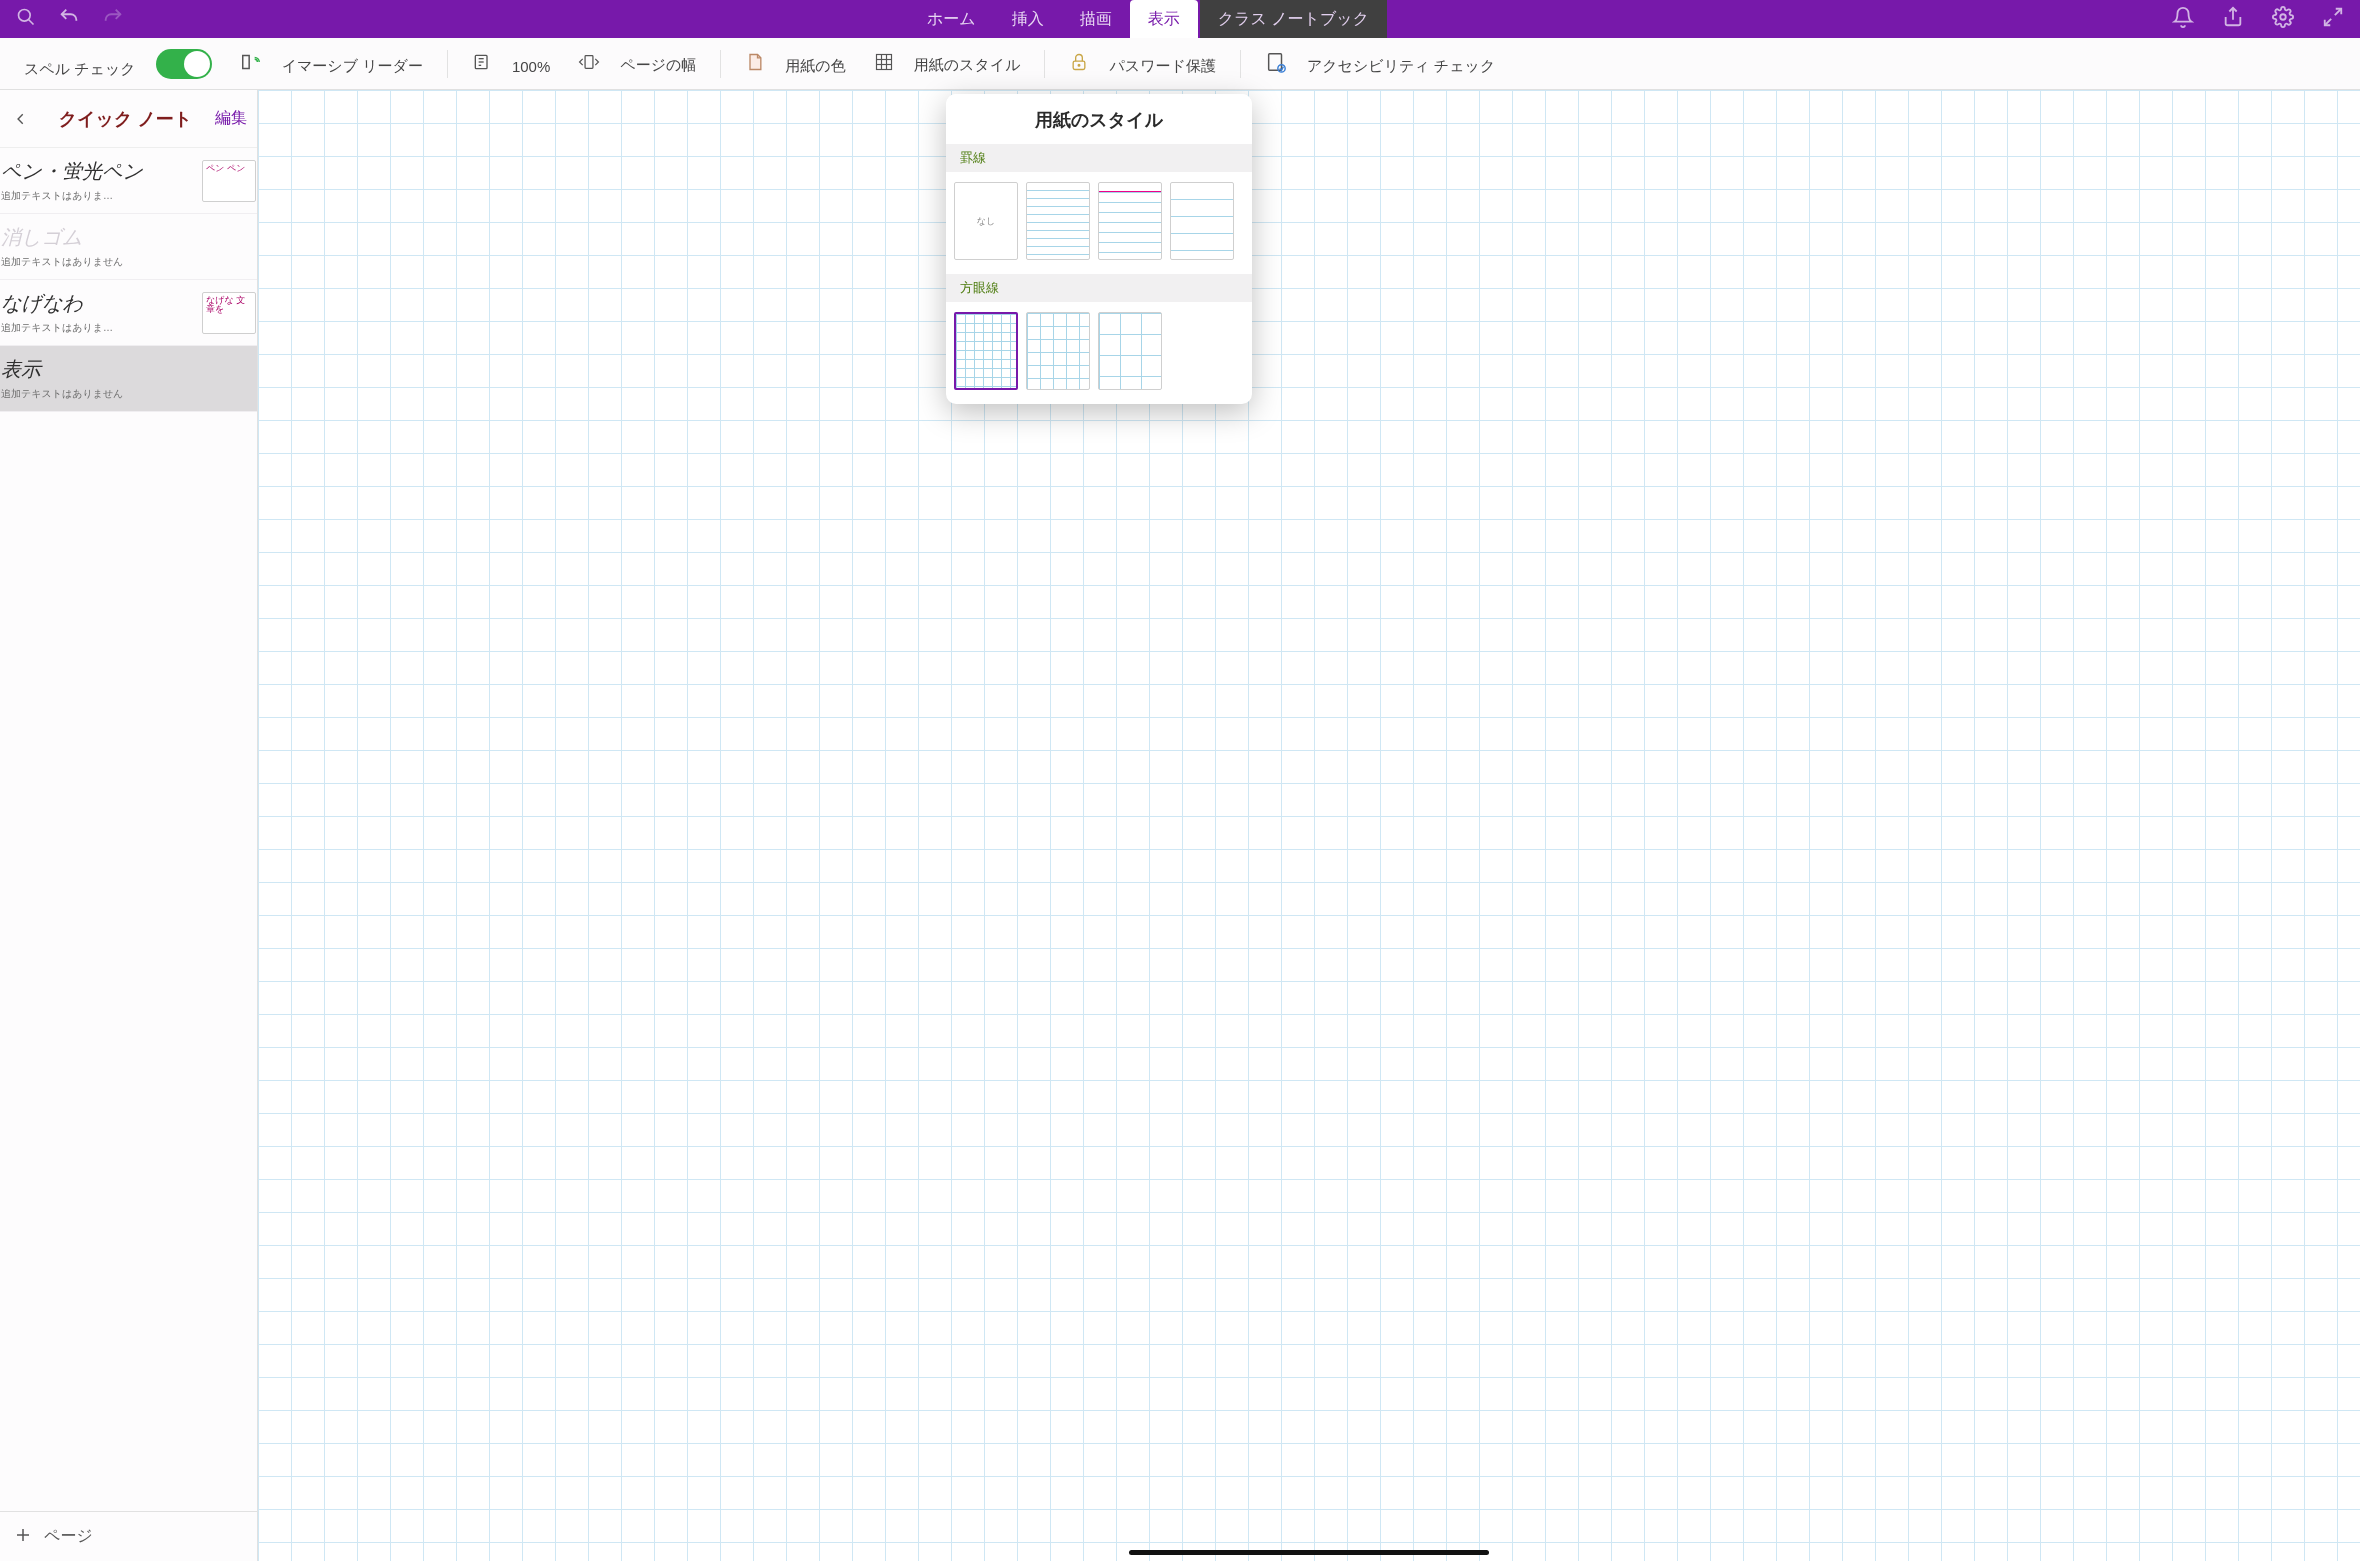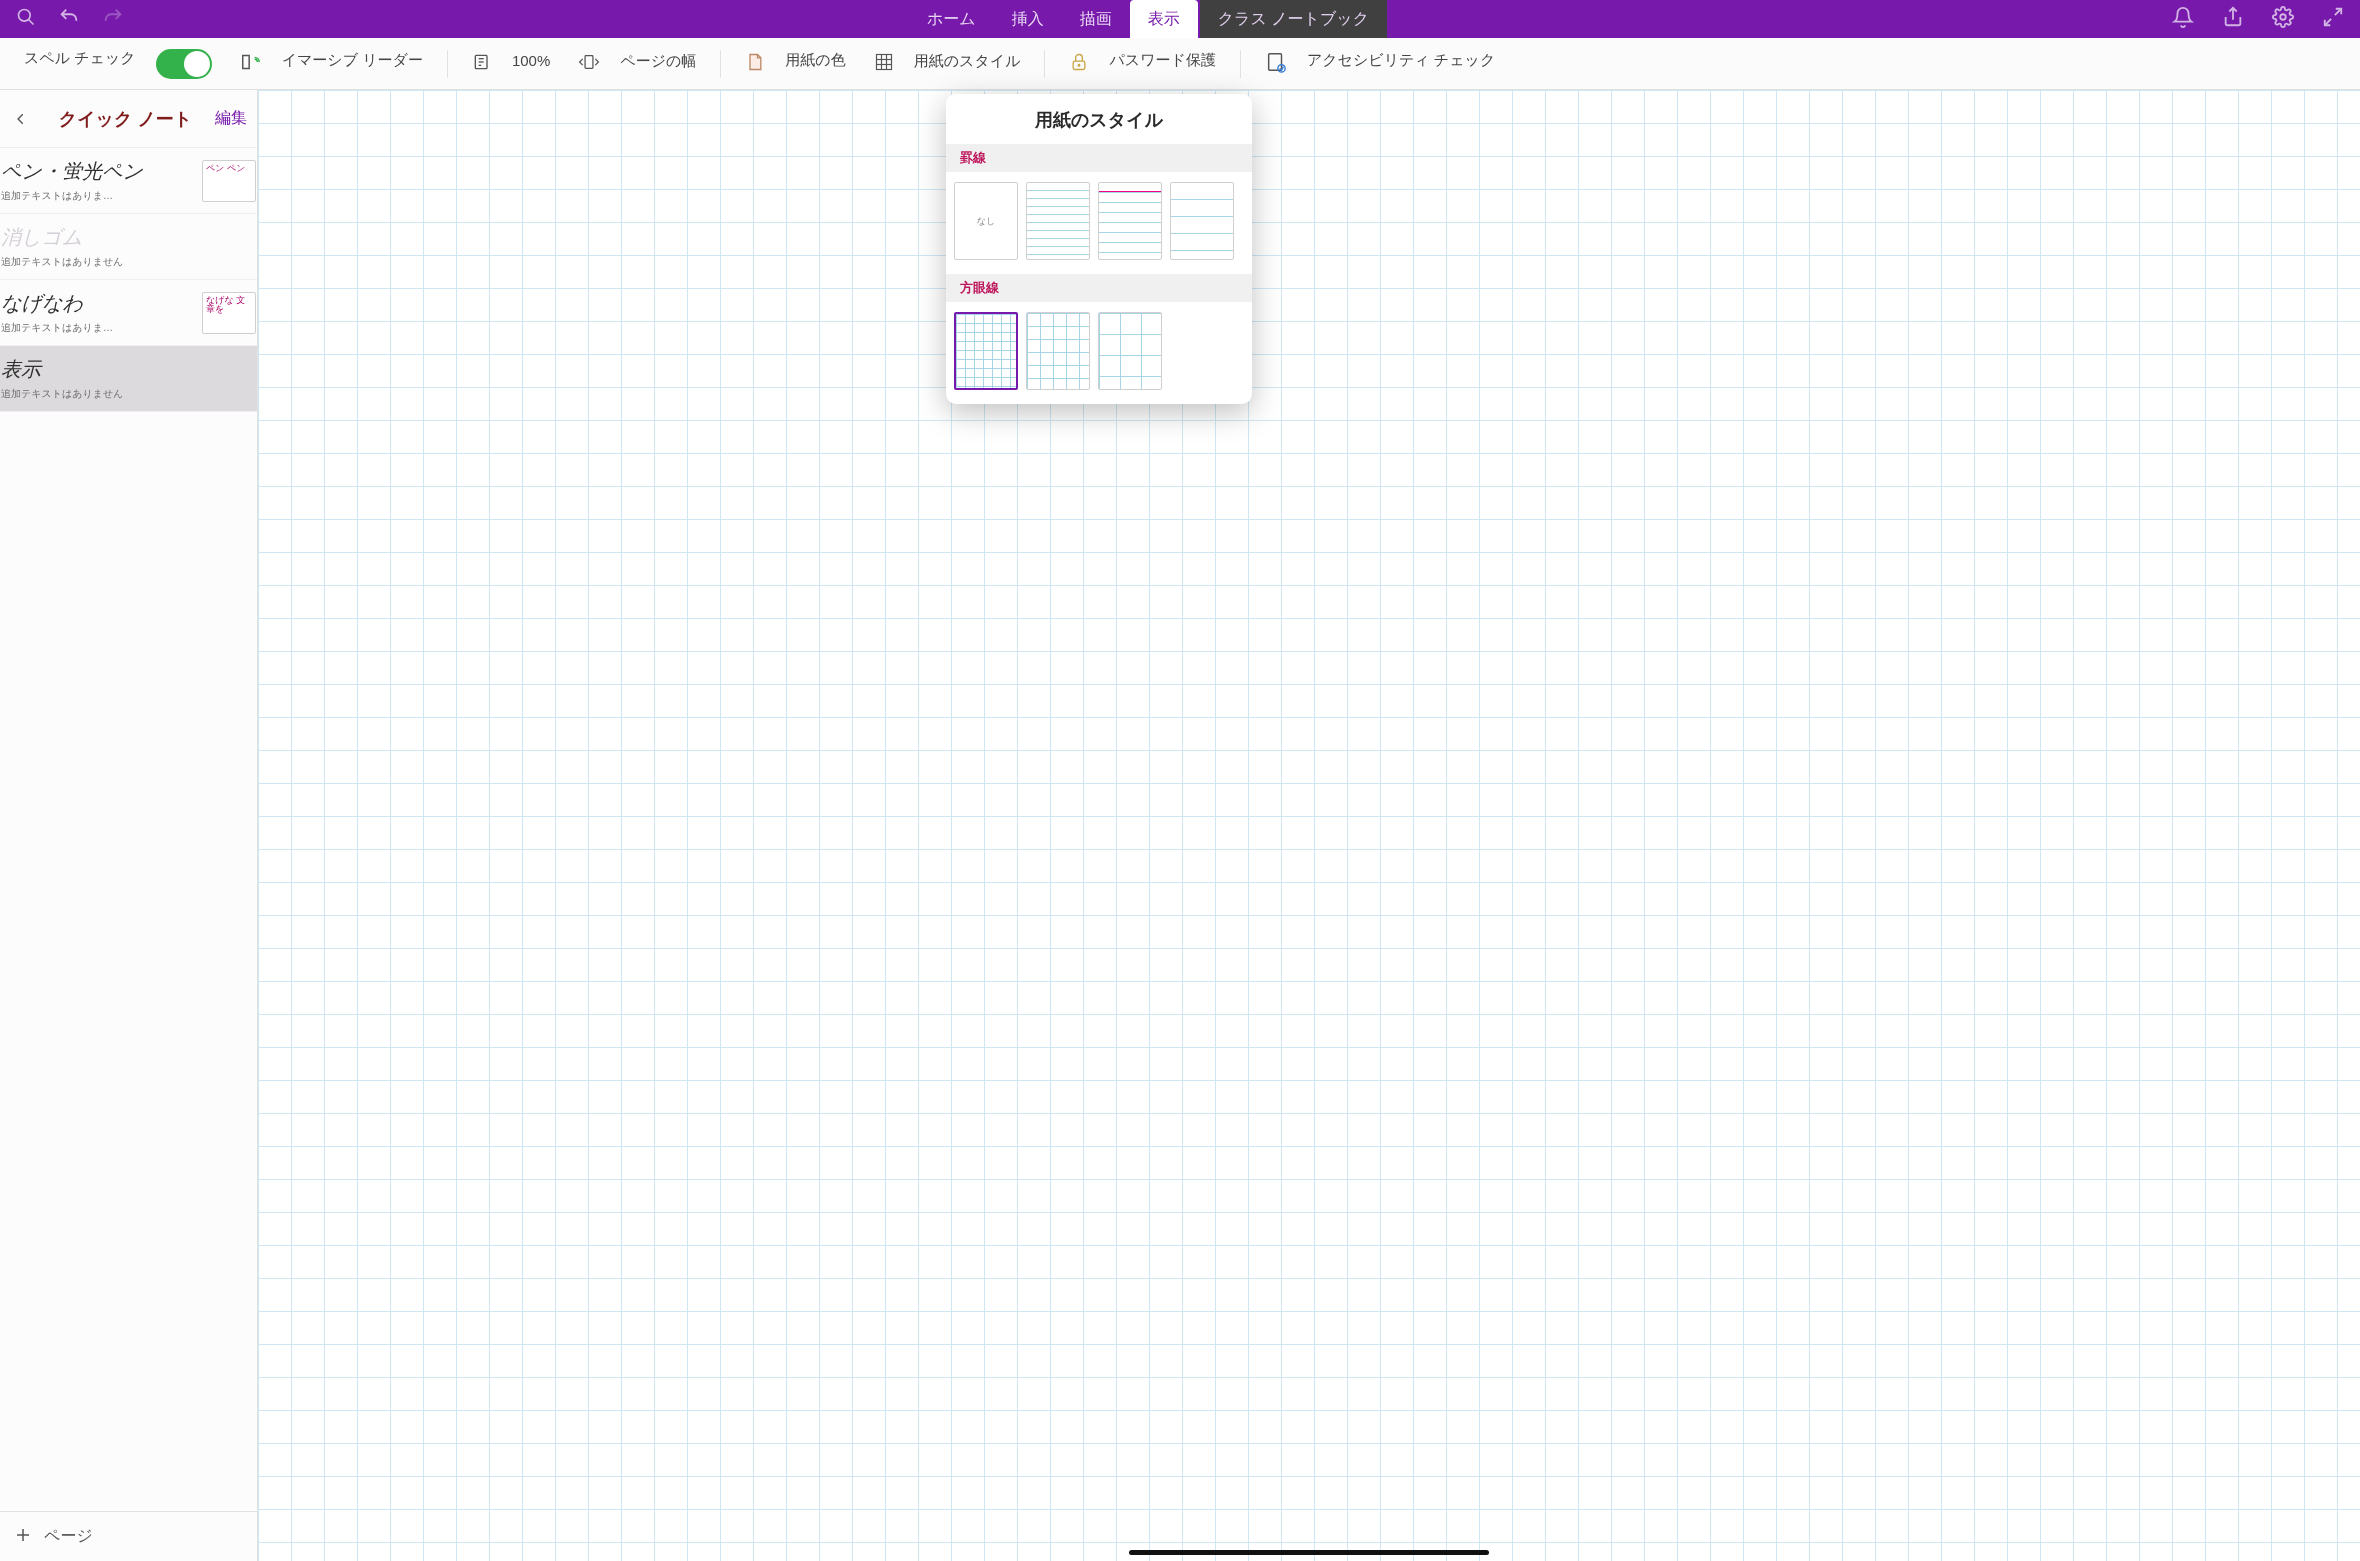--- a/index.html
+++ b/index.html
@@ -11,21 +11,21 @@
     .topbar-left { display: flex; align-items: center; gap: 22px; padding-left: 16px; }
     .topbar-tabs { display: flex; align-items: stretch; height: 100%; margin: 0 auto; }
     .topbar-tab { padding: 16px 18px; display: flex; align-items: center; font-size: 16px; color: #e8d7f3; cursor: pointer; }
     .topbar-tab.active { background: #fff; color: #7719aa; font-weight: 500; border-radius: 4px 4px 0 0; }
     .topbar-tab.special { background: #404040; color: #e3d0ef; margin-left: 2px; }
     .topbar-right { display: flex; align-items: center; gap: 28px; padding-right: 16px; }
     .topbar svg { stroke: #d2b5e4; }
 
     
     .ribbon { height: 52px; background: #fcfbfc; border-bottom: 1px solid #e0e0e0; display: flex; align-items: center; padding: 0 14px; gap: 8px; font-size: 15px; color: #454545; }
-    .ribbon-item { display: flex; align-items: flex-start; gap: 20px; padding: 6px 10px; cursor: pointer; }
+    .ribbon-item { display: flex; align-items: flex-end; gap: 20px; padding: 6px 10px; cursor: pointer; }
     .ribbon-sep { width: 1px; height: 28px; background: #e2e2e2; margin: 0 6px; }
     .toggle { width: 56px; height: 30px; background: #33b14a; border-radius: 15px; position: relative; cursor: pointer; }
     .toggle::after { content: ""; position: absolute; right: 2px; top: 2px; width: 26px; height: 26px; background: #fff; border-radius: 50%; }
 
     
     .content { flex: 1; display: flex; min-height: 0; }
     .sidebar { width: 258px; background: #fdfcfd; border-right: 1px solid #e1e1e1; display: flex; flex-direction: column; }
     .sidebar-header { height: 58px; display: flex; align-items: center; padding: 0 10px 0 6px; border-bottom: 1px solid #eee; }
     .sidebar-header .title { flex: 1; text-align: center; font-size: 18px; font-weight: 600; color: #7f1d1d; }
     .sidebar-header .edit { font-size: 16px; color: #7719aa; cursor: pointer; }
@@ -40,21 +40,21 @@
     .note-thumb { width: 54px; height: 42px; border: 1px solid #cfcfcf; border-radius: 2px; background: #fff; font-size: 9px; color: #a06; padding: 3px; overflow: hidden; line-height: 1.1; }
 
     .sidebar-footer { height: 50px; border-top: 1px solid #e1e1e1; display: flex; align-items: center; padding: 0 14px; gap: 12px; color: #555; font-size: 16px; cursor: pointer; }
 
     .canvas { flex: 1; position: relative; background-color: #fff; background-image: linear-gradient(#cfe7f4 1px, transparent 1px), linear-gradient(90deg, #cfe7f4 1px, transparent 1px); background-size: 33px 33px; }
 
     
     .popover { position: absolute; left: 688px; top: 4px; width: 306px; background: #fff; border-radius: 10px; box-shadow: 0 8px 30px rgba(0,0,0,0.25); overflow: hidden; }
     .popover::before { content: ""; position: absolute; top: -9px; left: 148px; width: 18px; height: 18px; background: #fff; transform: rotate(45deg); }
     .popover-title { position: relative; text-align: center; font-size: 18px; font-weight: 600; padding: 14px 0 12px; color: #2b2b2b; background:#fff; }
-    .popover-section-label { background: #f1f0f1; padding: 5px 14px; font-size: 13px; color: #be185d; font-weight: bold; }
+    .popover-section-label { background: #f1f0f1; padding: 5px 14px; font-size: 13px; color: #4d7c0f; }
     .popover-grid { display: flex; gap: 8px; padding: 10px 8px 14px; flex-wrap: wrap; }
     .swatch { width: 64px; height: 78px; border: 1px solid #cfcfcf; border-radius: 2px; background: #fff; cursor: pointer; position: relative; overflow: hidden; display:flex; align-items:center; justify-content:center; }
     .swatch.selected { border: 2px solid #7719aa; }
     .swatch .none-label { font-size: 9px; color: #888; }
     .swatch.lines-narrow { background-image: repeating-linear-gradient(#fff, #fff 7px, #a7d5e8 7px, #a7d5e8 8px); }
     .swatch.lines-medium { background-image: linear-gradient(#e08 1px, transparent 1px), repeating-linear-gradient(#fff, #fff 9px, #a7d5e8 9px, #a7d5e8 10px); background-size: 100% 100%, 100% 10px; background-position: 0 8px, 0 0; }
     .swatch.lines-wide { background-image: repeating-linear-gradient(#fff, #fff 16px, #a7d5e8 16px, #a7d5e8 17px); }
     .swatch.grid-small { background-image: linear-gradient(#a7d5e8 1px, transparent 1px), linear-gradient(90deg, #a7d5e8 1px, transparent 1px); background-size: 9px 9px; }
     .swatch.grid-medium { background-image: linear-gradient(#a7d5e8 1px, transparent 1px), linear-gradient(90deg, #a7d5e8 1px, transparent 1px); background-size: 13px 13px; }
     .swatch.grid-large { background-image: linear-gradient(#a7d5e8 1px, transparent 1px), linear-gradient(90deg, #a7d5e8 1px, transparent 1px); background-size: 21px 21px; }

